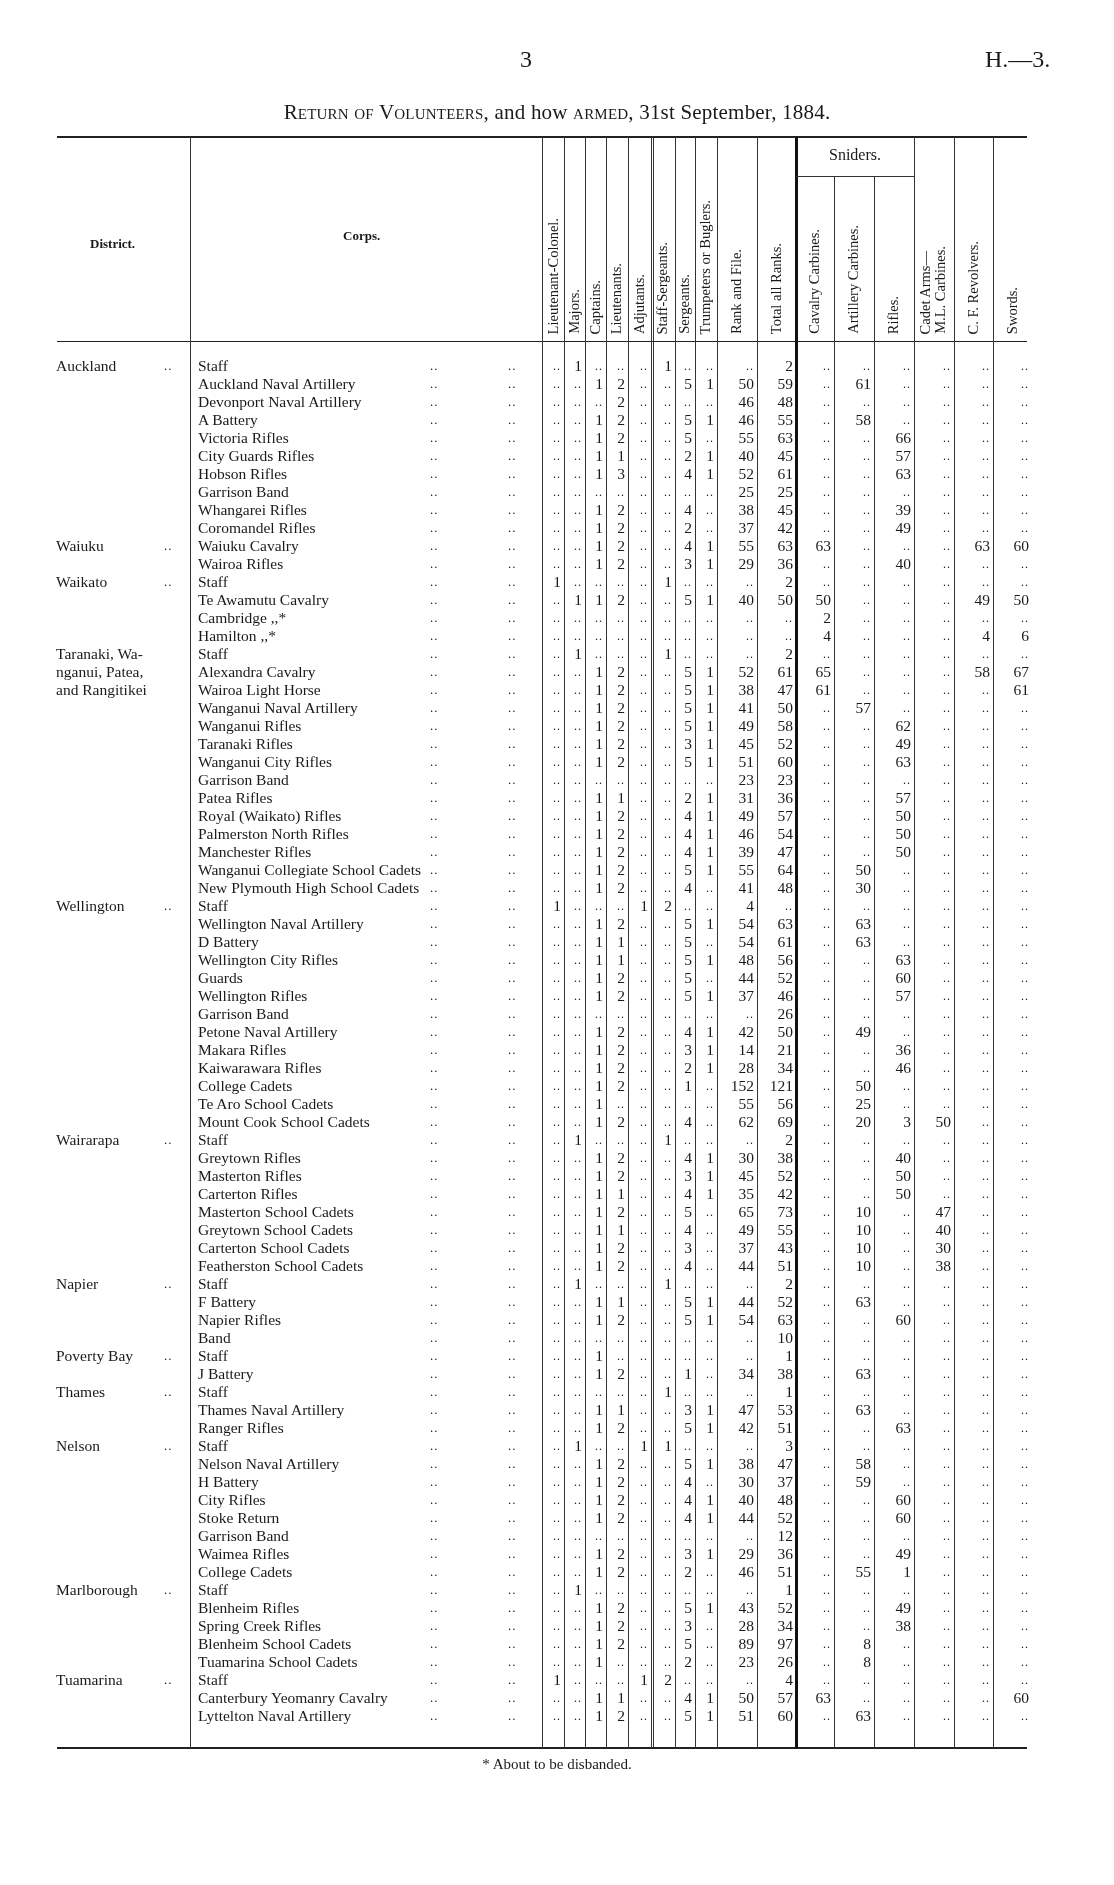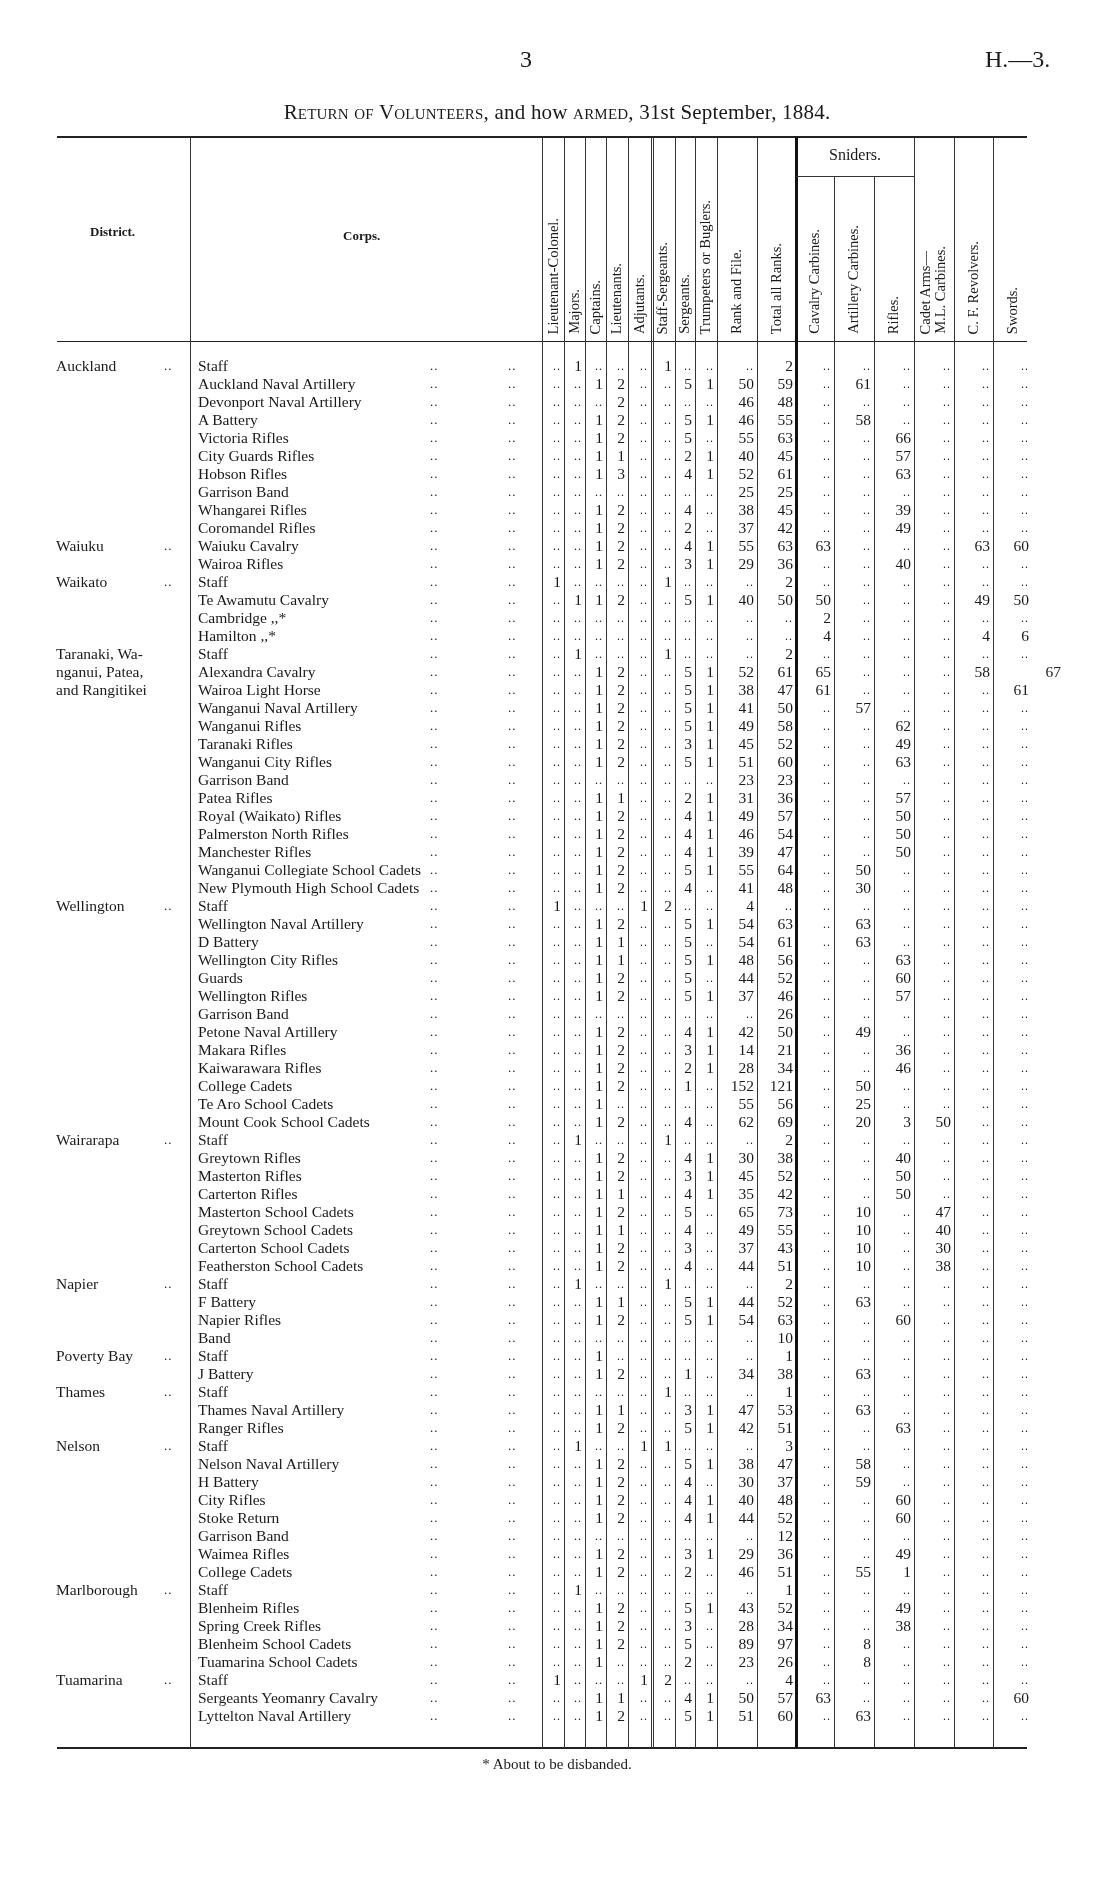--- a/index.html
+++ b/index.html
@@ -52,21 +52,21 @@
     <div class="vline" style="left: 717px;"></div>
     <div class="vline" style="left: 757px;"></div>
     <div class="vline thick" style="left: 795px;"></div>
     <div class="vline" style="left: 834px; top: 176px; height: 1572px;"></div>
     <div class="vline" style="left: 874px; top: 176px; height: 1572px;"></div>
     <div class="vline" style="left: 914px;"></div>
     <div class="vline" style="left: 954px;"></div>
     <div class="vline" style="left: 993px;"></div>
   </div>
 
-<div class="hdr-text" style="top:224px;left:90px;">District.</div>
+<div class="hdr-text" style="top:236px;left:90px;">District.</div>
 <div class="hdr-text" style="top:228px;left:343px;">Corps.</div>
 <div class="sniders-label">Sniders.</div>
 <div class="sniders-rule"></div>
 <div id="hdr-cols">
     <div class="hdr" style="left: 543px; width: 21px;">
       <div class="rot" style="left: 3px;">Lieutenant-Colonel.</div>
     </div>
     <div class="hdr" style="left: 564px; width: 21px;">
       <div class="rot" style="left: 3px;">Majors.</div>
     </div>
@@ -494,21 +494,21 @@
       <span class="cell" style="left: 651px; width: 21px; font-size: 12px; letter-spacing: 1px;">..</span>
       <span class="cell" style="left: 675px; width: 17px;">5</span>
       <span class="cell" style="left: 695px; width: 19px;">1</span>
       <span class="cell" style="left: 717px; width: 37px;">52</span>
       <span class="cell" style="left: 757px; width: 36px;">61</span>
       <span class="cell" style="left: 796px; width: 35px;">65</span>
       <span class="cell" style="left: 834px; width: 37px; font-size: 12px; letter-spacing: 1px;">..</span>
       <span class="cell" style="left: 874px; width: 37px; font-size: 12px; letter-spacing: 1px;">..</span>
       <span class="cell" style="left: 914px; width: 37px; font-size: 12px; letter-spacing: 1px;">..</span>
       <span class="cell" style="left: 954px; width: 36px;">58</span>
-      <span class="cell" style="left: 993px; width: 36px; margin-left: 32px;">67</span>
+      <span class="cell" style="left: 993px; width: 36px;">67</span>
     </div>
     <div class="row">
       <div class="corps">Wairoa Light Horse</div>
       <span class="leader" style="left: 430px;">..</span>
       <span class="leader" style="left: 508px;">..</span>
       <span class="cell" style="left: 543px; width: 18px; font-size: 12px; letter-spacing: 1px;">..</span>
       <span class="cell" style="left: 564px; width: 18px; font-size: 12px; letter-spacing: 1px;">..</span>
       <span class="cell" style="left: 585px; width: 18px;">1</span>
       <span class="cell" style="left: 606px; width: 19px;">2</span>
       <span class="cell" style="left: 628px; width: 20px; font-size: 12px; letter-spacing: 1px;">..</span>
@@ -1689,21 +1689,21 @@
       <span class="cell" style="left: 717px; width: 37px; font-size: 12px; letter-spacing: 1px;">..</span>
       <span class="cell" style="left: 757px; width: 36px;">4</span>
       <span class="cell" style="left: 796px; width: 35px; font-size: 12px; letter-spacing: 1px;">..</span>
       <span class="cell" style="left: 834px; width: 37px; font-size: 12px; letter-spacing: 1px;">..</span>
       <span class="cell" style="left: 874px; width: 37px; font-size: 12px; letter-spacing: 1px;">..</span>
       <span class="cell" style="left: 914px; width: 37px; font-size: 12px; letter-spacing: 1px;">..</span>
       <span class="cell" style="left: 954px; width: 36px; font-size: 12px; letter-spacing: 1px;">..</span>
       <span class="cell" style="left: 993px; width: 36px; font-size: 12px; letter-spacing: 1px;">..</span>
     </div>
     <div class="row">
-      <div class="corps">Sergeants Yeomanry Cavalry</div>
+      <div class="corps">Canterbury Yeomanry Cavalry</div>
       <span class="leader" style="left: 430px;">..</span>
       <span class="leader" style="left: 508px;">..</span>
       <span class="cell" style="left: 543px; width: 18px; font-size: 12px; letter-spacing: 1px;">..</span>
       <span class="cell" style="left: 564px; width: 18px; font-size: 12px; letter-spacing: 1px;">..</span>
       <span class="cell" style="left: 585px; width: 18px;">1</span>
       <span class="cell" style="left: 606px; width: 19px;">1</span>
       <span class="cell" style="left: 628px; width: 20px; font-size: 12px; letter-spacing: 1px;">..</span>
       <span class="cell" style="left: 651px; width: 21px; font-size: 12px; letter-spacing: 1px;">..</span>
       <span class="cell" style="left: 675px; width: 17px;">4</span>
       <span class="cell" style="left: 695px; width: 19px;">1</span>

